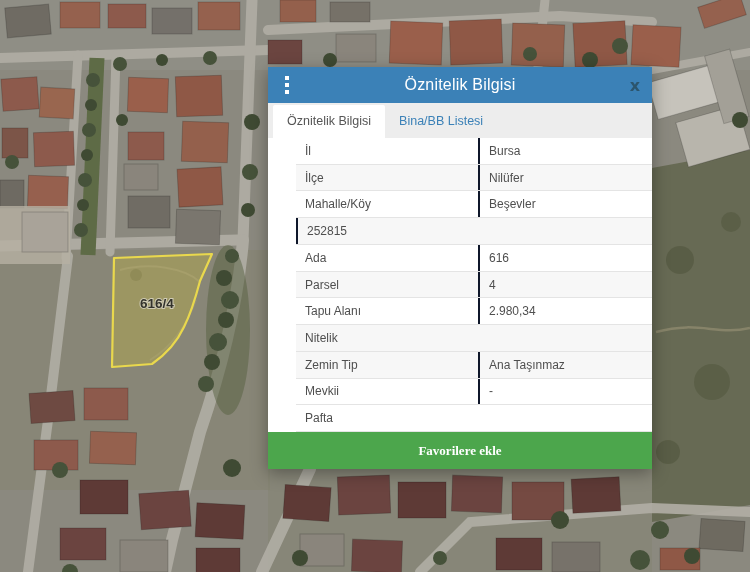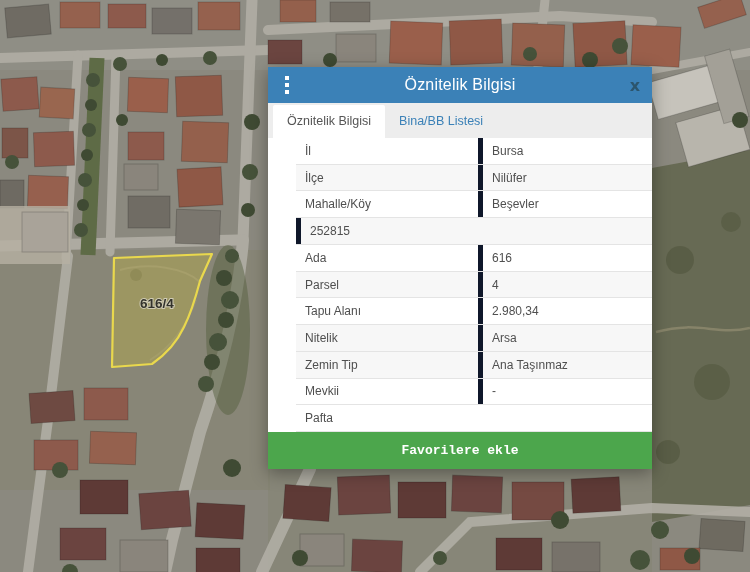--- a/index.html
+++ b/index.html
@@ -54,28 +54,28 @@
   .tab.active{ background:#fff; color:#555; border-radius:2px 2px 0 0; }
   .tab.inactive{ color:var(--link); }
   .tbody{ flex:1 1 auto; background:#fff; display:flex; flex-direction:column;margin-left:28px; }
   .trow{ flex:1 1 auto; display:flex; align-items:stretch; border-bottom:1px solid #e4e4e4; background:#fff; }
   .trow.alt{ background:#f7f7f7; }
   .trow .k{
     width:182px; flex:0 0 182px; display:flex; align-items:center;
     padding-left:9px; font-size:12px; color:#4f4f4f;
   }
   .trow .v{
-    flex:1; display:flex; align-items:center; border-left:5px solid #0f172a;
+    flex:1; display:flex; align-items:center; border-left:2px solid #0f172a;
     padding-left:9px; font-size:12px; color:#4f4f4f;
   }
   .fav-btn{
     height:37px; flex:0 0 37px; width:100%;
     background:var(--green); border:none; color:#fff;
     font-size:13px; font-weight:bold; cursor:pointer;
-    font-family:Liberation Mono, monospace;
+    font-family:Liberation Serif, serif;
   }
 </style>
 </head>
 <body>
 
 <svg id="map" viewBox="0 0 750 572" xmlns="http://www.w3.org/2000/svg">
   <rect x="0" y="0" width="750" height="572" fill="#8b897f"></rect>
   <rect x="0" y="0" width="750" height="70" fill="#93918[7]" opacity="0"></rect>
   <rect x="0" y="0" width="750" height="70" fill="#93918a" opacity="0.55"></rect>
   <rect x="0" y="250" width="270" height="240" fill="#84826e" opacity="0.45"></rect>
@@ -275,21 +275,20 @@
     <div class="v">4</div>
   </div>
 
   <div class="trow">
     <div class="k">Tapu Alanı</div>
     <div class="v">2.980,34</div>
   </div>
 
   <div class="trow alt">
     <div class="k">Nitelik</div>
-    <div class="v">Arsa</div>
   </div>
 
   <div class="trow alt">
     <div class="k">Zemin Tip</div>
     <div class="v">Ana Taşınmaz</div>
   </div>
 
   <div class="trow">
     <div class="k">Mevkii</div>
     <div class="v">-</div>

